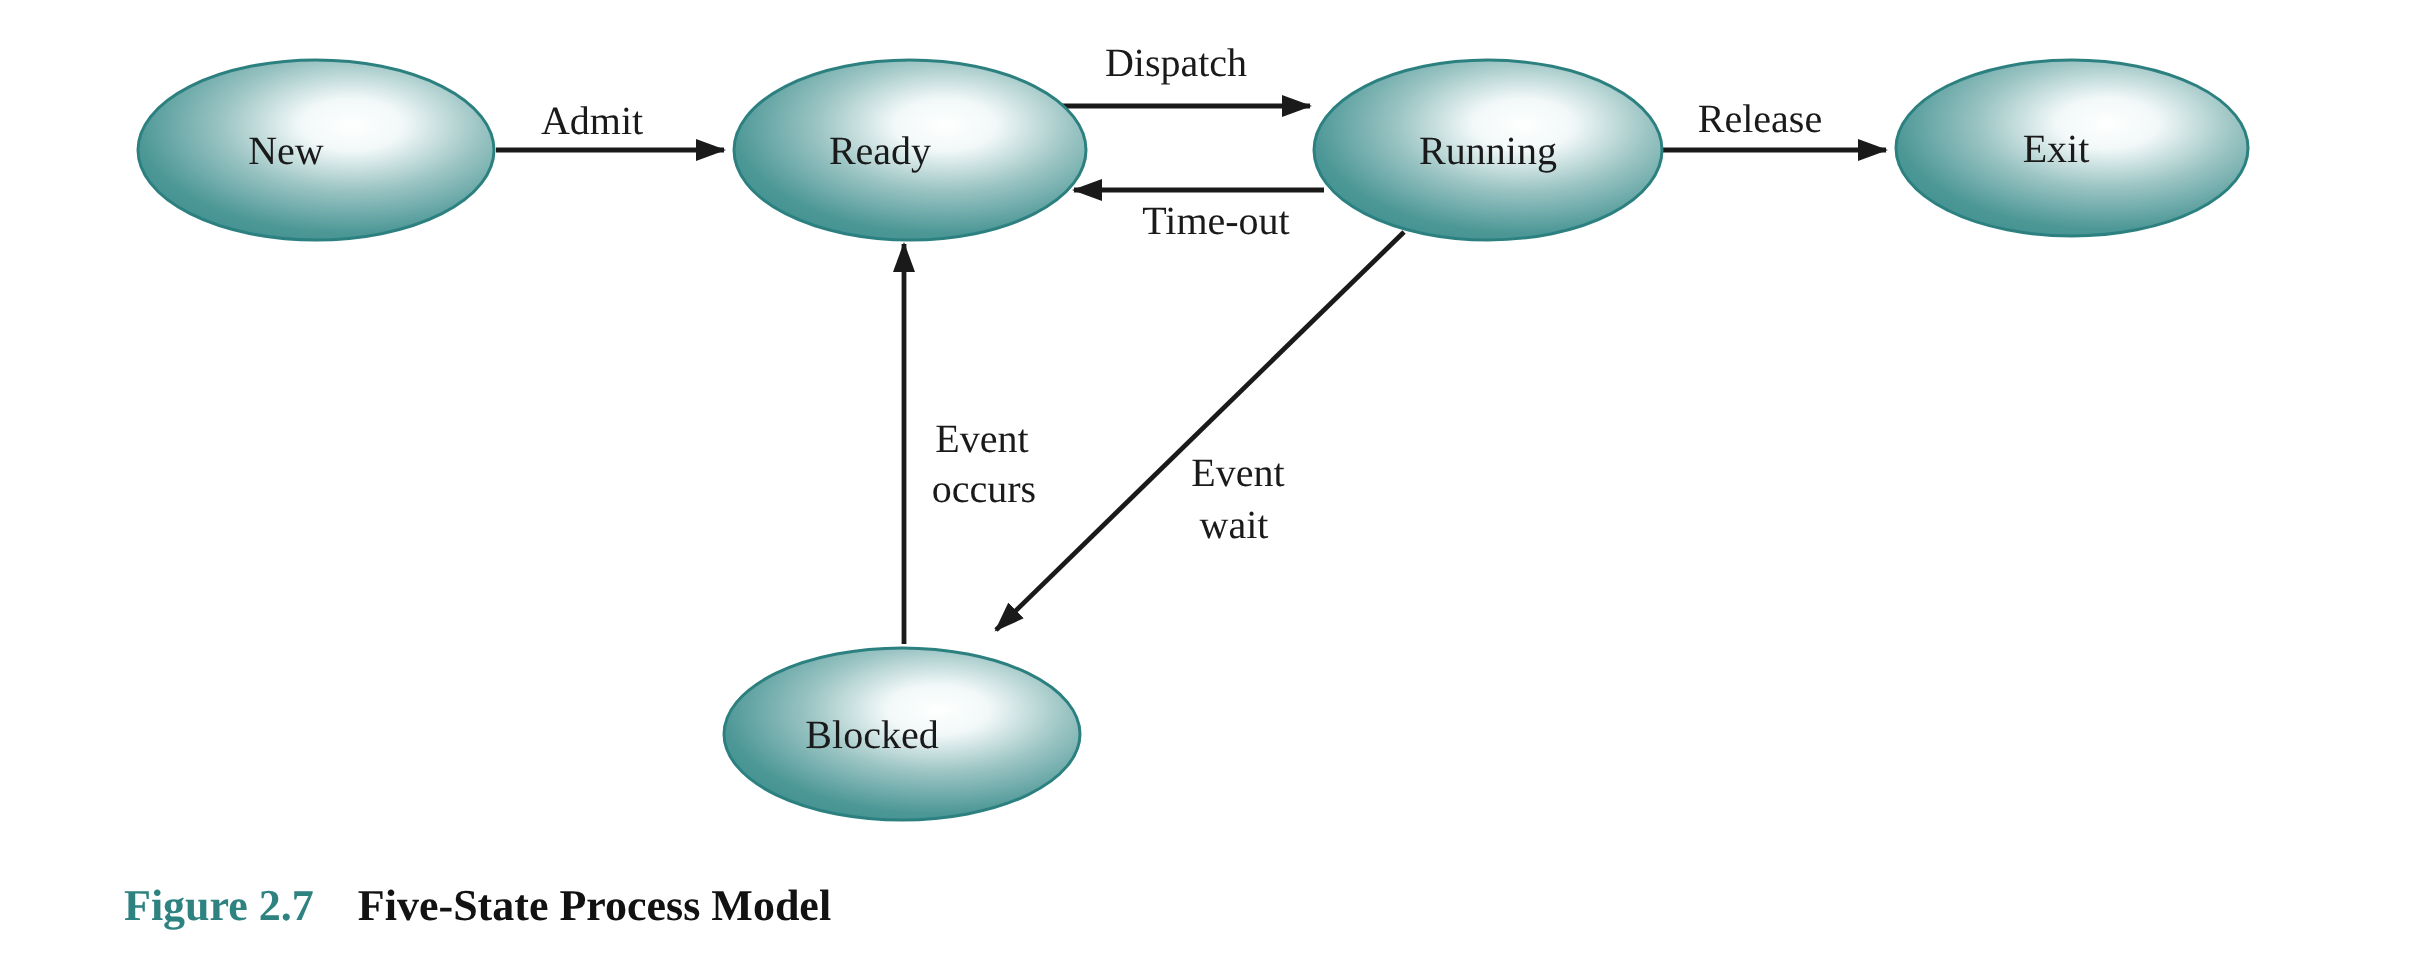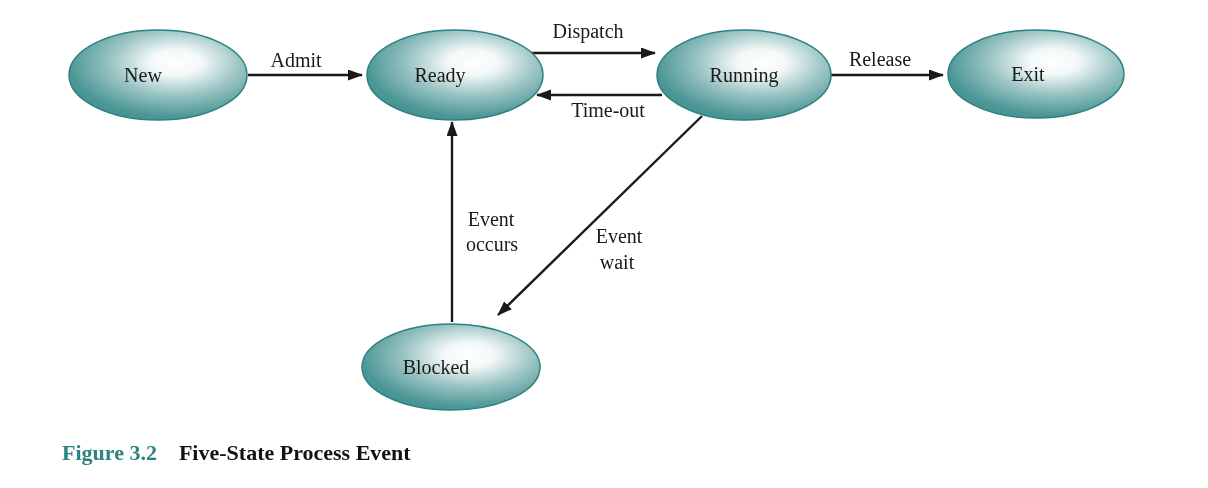--- a/index.html
+++ b/index.html
@@ -78,16 +78,16 @@
     <ellipse cx="451" cy="367" rx="89" ry="43" fill="url(#tealGrad)" stroke="#2c8180" stroke-width="1.5"></ellipse>
 
     <text x="143" y="82" text-anchor="middle">New</text>
     <text x="440" y="82" text-anchor="middle">Ready</text>
     <text x="744" y="82" text-anchor="middle">Running</text>
     <text x="1028" y="81" text-anchor="middle">Exit</text>
     <text x="436" y="374" text-anchor="middle">Blocked</text>
   </svg>
 
   <div class="caption">
-    <span class="fig-num">Figure 3.2</span><span class="fig-title">Five-State Process Event</span>
+    <span class="fig-num">Figure 2.7</span><span class="fig-title">Five-State Process Model</span>
   </div>
 
 </div>
 
 </body></html>

